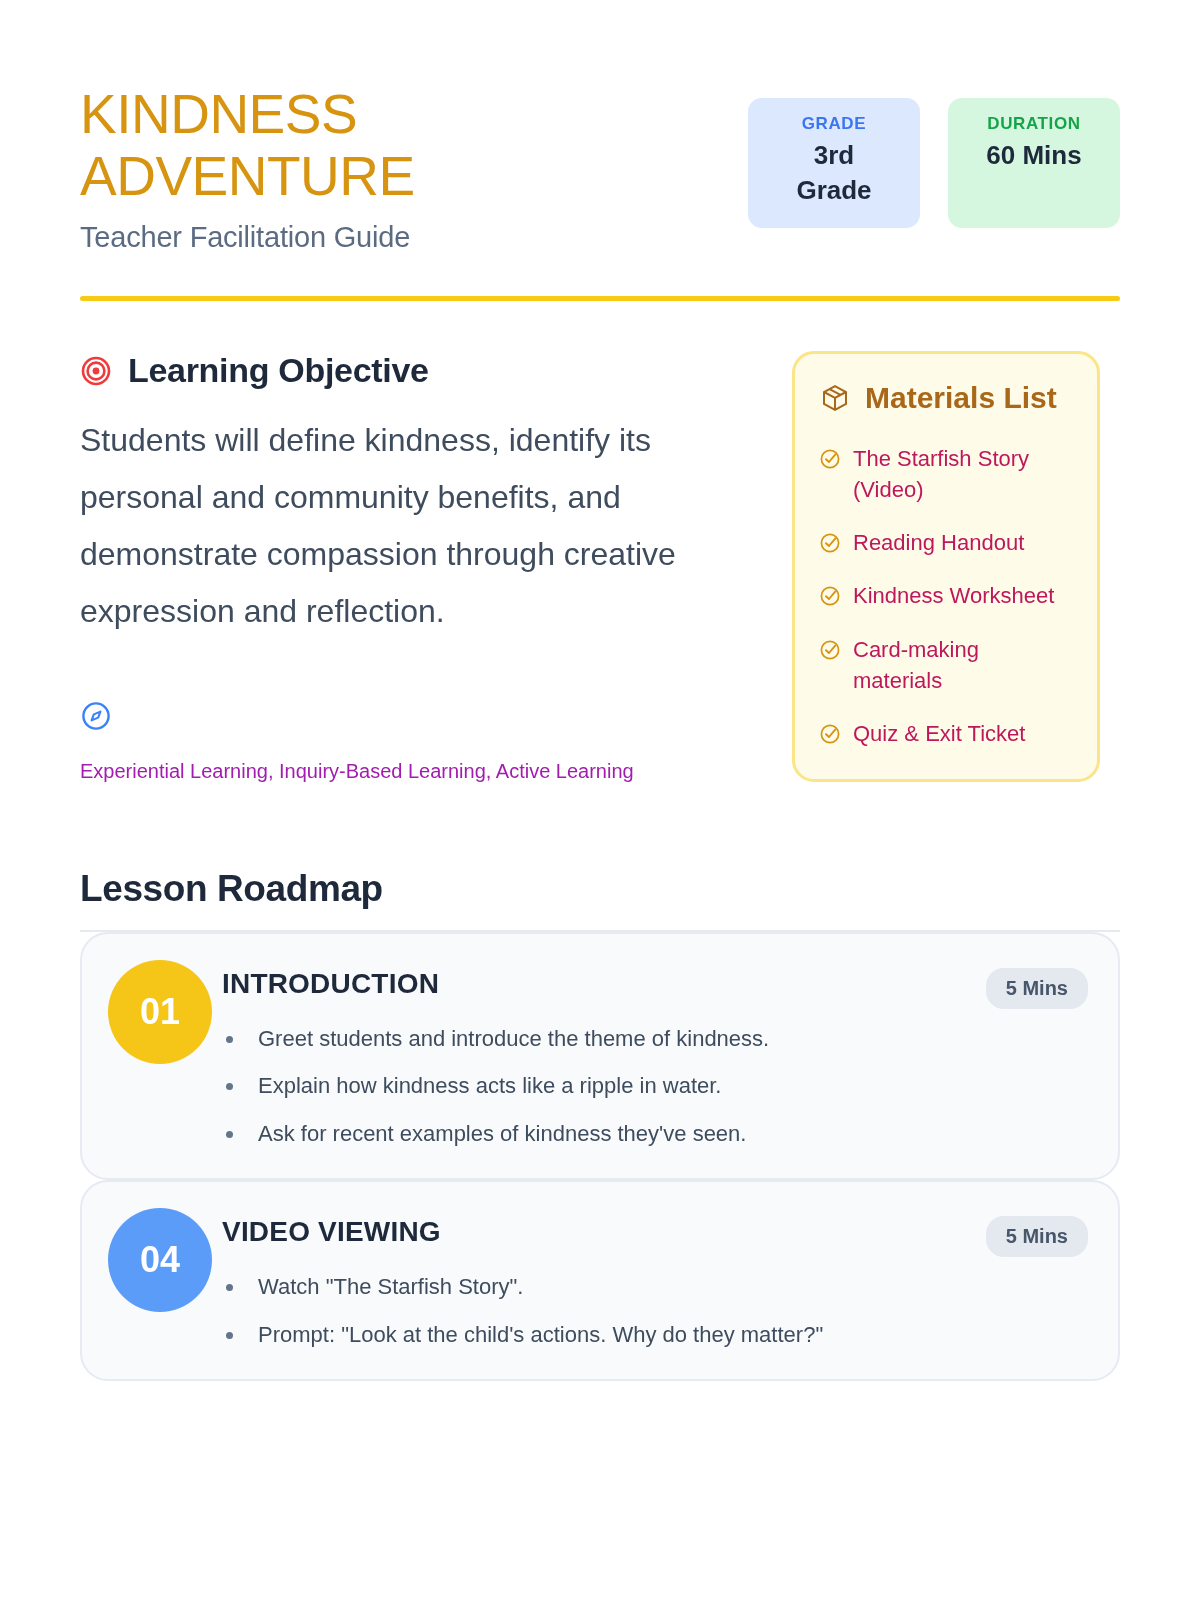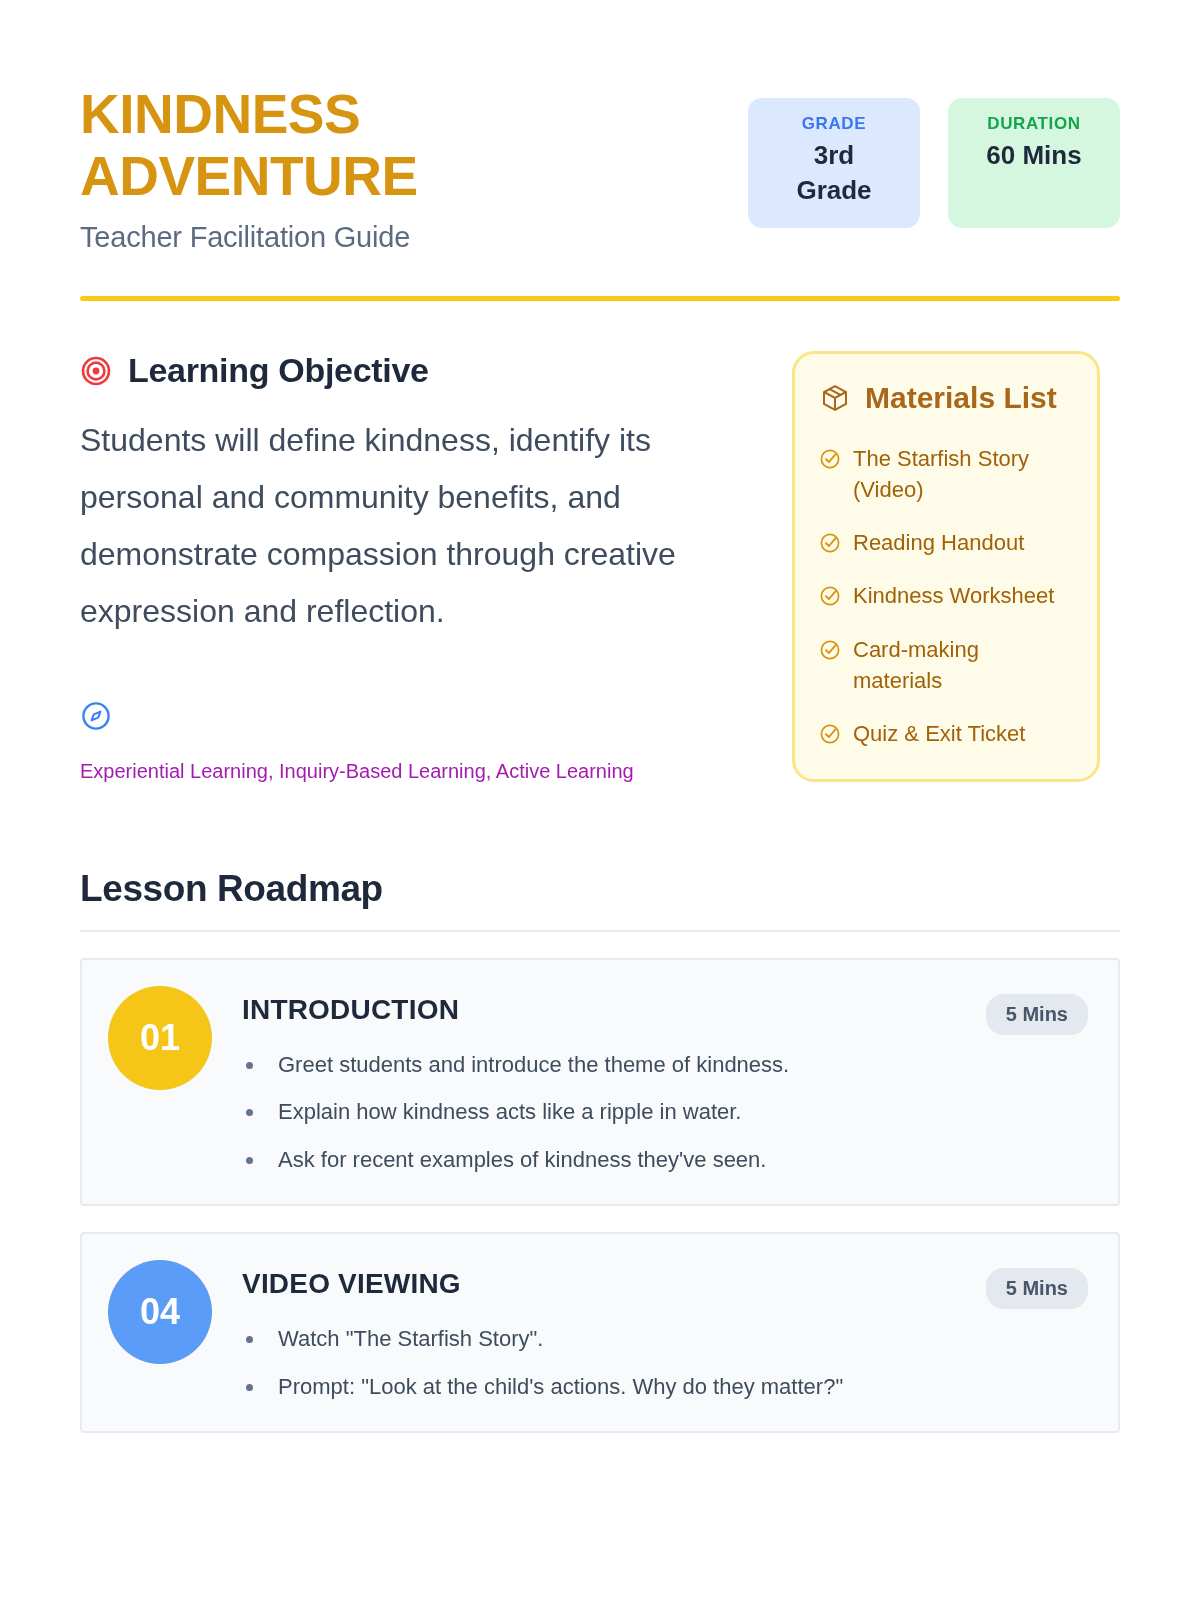--- a/index.html
+++ b/index.html
@@ -23,21 +23,21 @@
   .header {
     display: flex;
     align-items: flex-start;
     justify-content: space-between;
   }
 
   .title-block { padding-top: 4px; }
 
   .doc-title {
     font-size: 55px;
-    font-weight: 700;
+    font-weight: 400;
     line-height: 1.12;
     letter-spacing: -0.5px;
     color: #D69410;
     max-width: 430px;
     text-transform: uppercase;
   }
 
   .doc-subtitle {
     margin-top: 14px;
     font-size: 29px;
@@ -156,47 +156,46 @@
     gap: 12px;
     margin-bottom: 22px;
   }
   .mat-item:last-child { margin-bottom: 0; }
 
   .mat-check { flex: 0 0 22px; margin-top: 5px; }
 
   .mat-text {
     font-size: 22px;
     line-height: 1.42;
-    color: #a16207;
+    color: #be185d;
   }
 
   
   .roadmap { margin-top: 78px; }
 
   .roadmap-title {
     font-size: 37px;
     font-weight: 800;
     color: #1E293B;
     letter-spacing: -0.4px;
   }
 
   .roadmap-rule {
     margin-top: 20px;
     height: 2px;
     background: #E6EAF0;
   }
 
   .step-card {
-    margin-top: 26px;
     background: #F8FAFC;
     border: 2px solid #E6EAF1;
-    border-radius: 4px;
+    border-radius: 28px;
     padding: 26px 30px 28px 26px;
     display: flex;
-    gap: 30px;
+    gap: 10px;
     align-items: flex-start;
   }
 
   .step-circle {
     flex: 0 0 104px;
     width: 104px; height: 104px;
     border-radius: 50%;
     display: flex;
     align-items: center;
     justify-content: center;

